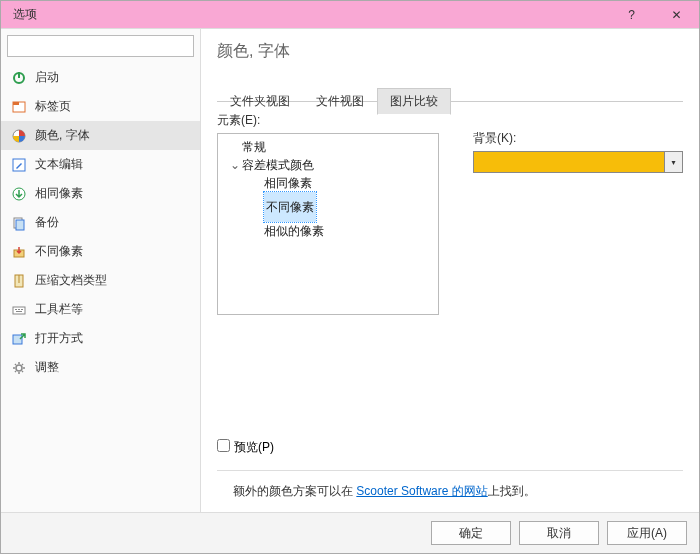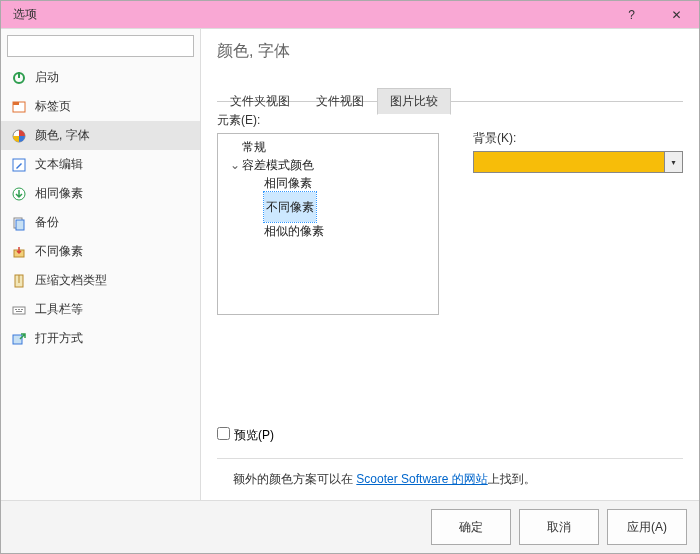--- a/index.html
+++ b/index.html
@@ -34,21 +34,21 @@
 .tree-node.sel > .node-label { background: #cde8ff; outline: 1px dotted #3399ff; padding: 6px 2px; }
 .bg-col { flex: 1; display: flex; flex-direction: column; margin-top: 18px; margin-left: 16px; }
 .color-combo { display: flex; border: 1px solid #888; height: 22px; }
 .color-swatch { flex: 1; background: #f7bd09; }
 .color-drop { width: 18px; border-left: 1px solid #888; background: #eee; display: flex; align-items: center; justify-content: center; font-size: 8px; color: #333; }
 .preview-row { margin-top: auto; padding: 8px 0; display: flex; gap: 4px; }
 .preview-row input { width: 13px; height: 13px; }
 .footnote { border-top: 1px solid #ddd; padding: 12px 16px; color: #333; margin-top: 6px; }
 .footnote a { color: #0066cc; }
 .buttons { display: flex; justify-content: flex-end; gap: 8px; padding: 8px 12px; background: #f4f4f4; border-top: 1px solid #ddd; }
-.btn-std { min-width: 80px; height: 36px; border: 1px solid #aaa; background: #fdfdfd; color: #333; cursor: default; }
+.btn-std { min-width: 80px; height: 24px; border: 1px solid #aaa; background: #fdfdfd; color: #333; cursor: default; }
 </style>
 </head>
 <body>
 
 <div class="titlebar">
   <span class="title">选项</span>
   <div class="btn">
       <span>?</span>
     </div>
   <div class="btn">
@@ -150,20 +150,29 @@
         <span>工具栏等</span>
       </div>
       <div class="navitem">
         <span class="nicon">
             <svg width="16" height="16" viewBox="0 0 16 16">
               <rect x="2" y="4" width="9" height="9" fill="#c7e0f4" stroke="#3a78d9"></rect>
               <path d="M10 3 L14 3 L14 7 M14 3 L9 8" fill="none" stroke="#2e9e4f" stroke-width="1.5"></path>
             </svg>
           </span>
         <span>打开方式</span>
+      </div>
+      <div class="navitem">
+        <span class="nicon">
+            <svg width="16" height="16" viewBox="0 0 16 16">
+              <circle cx="8" cy="8" r="3" fill="none" stroke="#888" stroke-width="1.5"></circle>
+              <path d="M8 2 L8 4 M8 12 L8 14 M2 8 L4 8 M12 8 L14 8 M4 4 L5 5 M11 11 L12 12 M4 12 L5 11 M11 5 L12 4" stroke="#888" stroke-width="1.5"></path>
+            </svg>
+          </span>
+        <span>调整</span>
       </div>
     </div>
   </div>
 
   <div class="content">
     <div class="page-title">颜色, 字体</div>
     <div class="tabs">
       <div class="tab">文件夹视图</div>
       <div class="tab">文件视图</div>
       <div class="tab active">图片比较</div>

